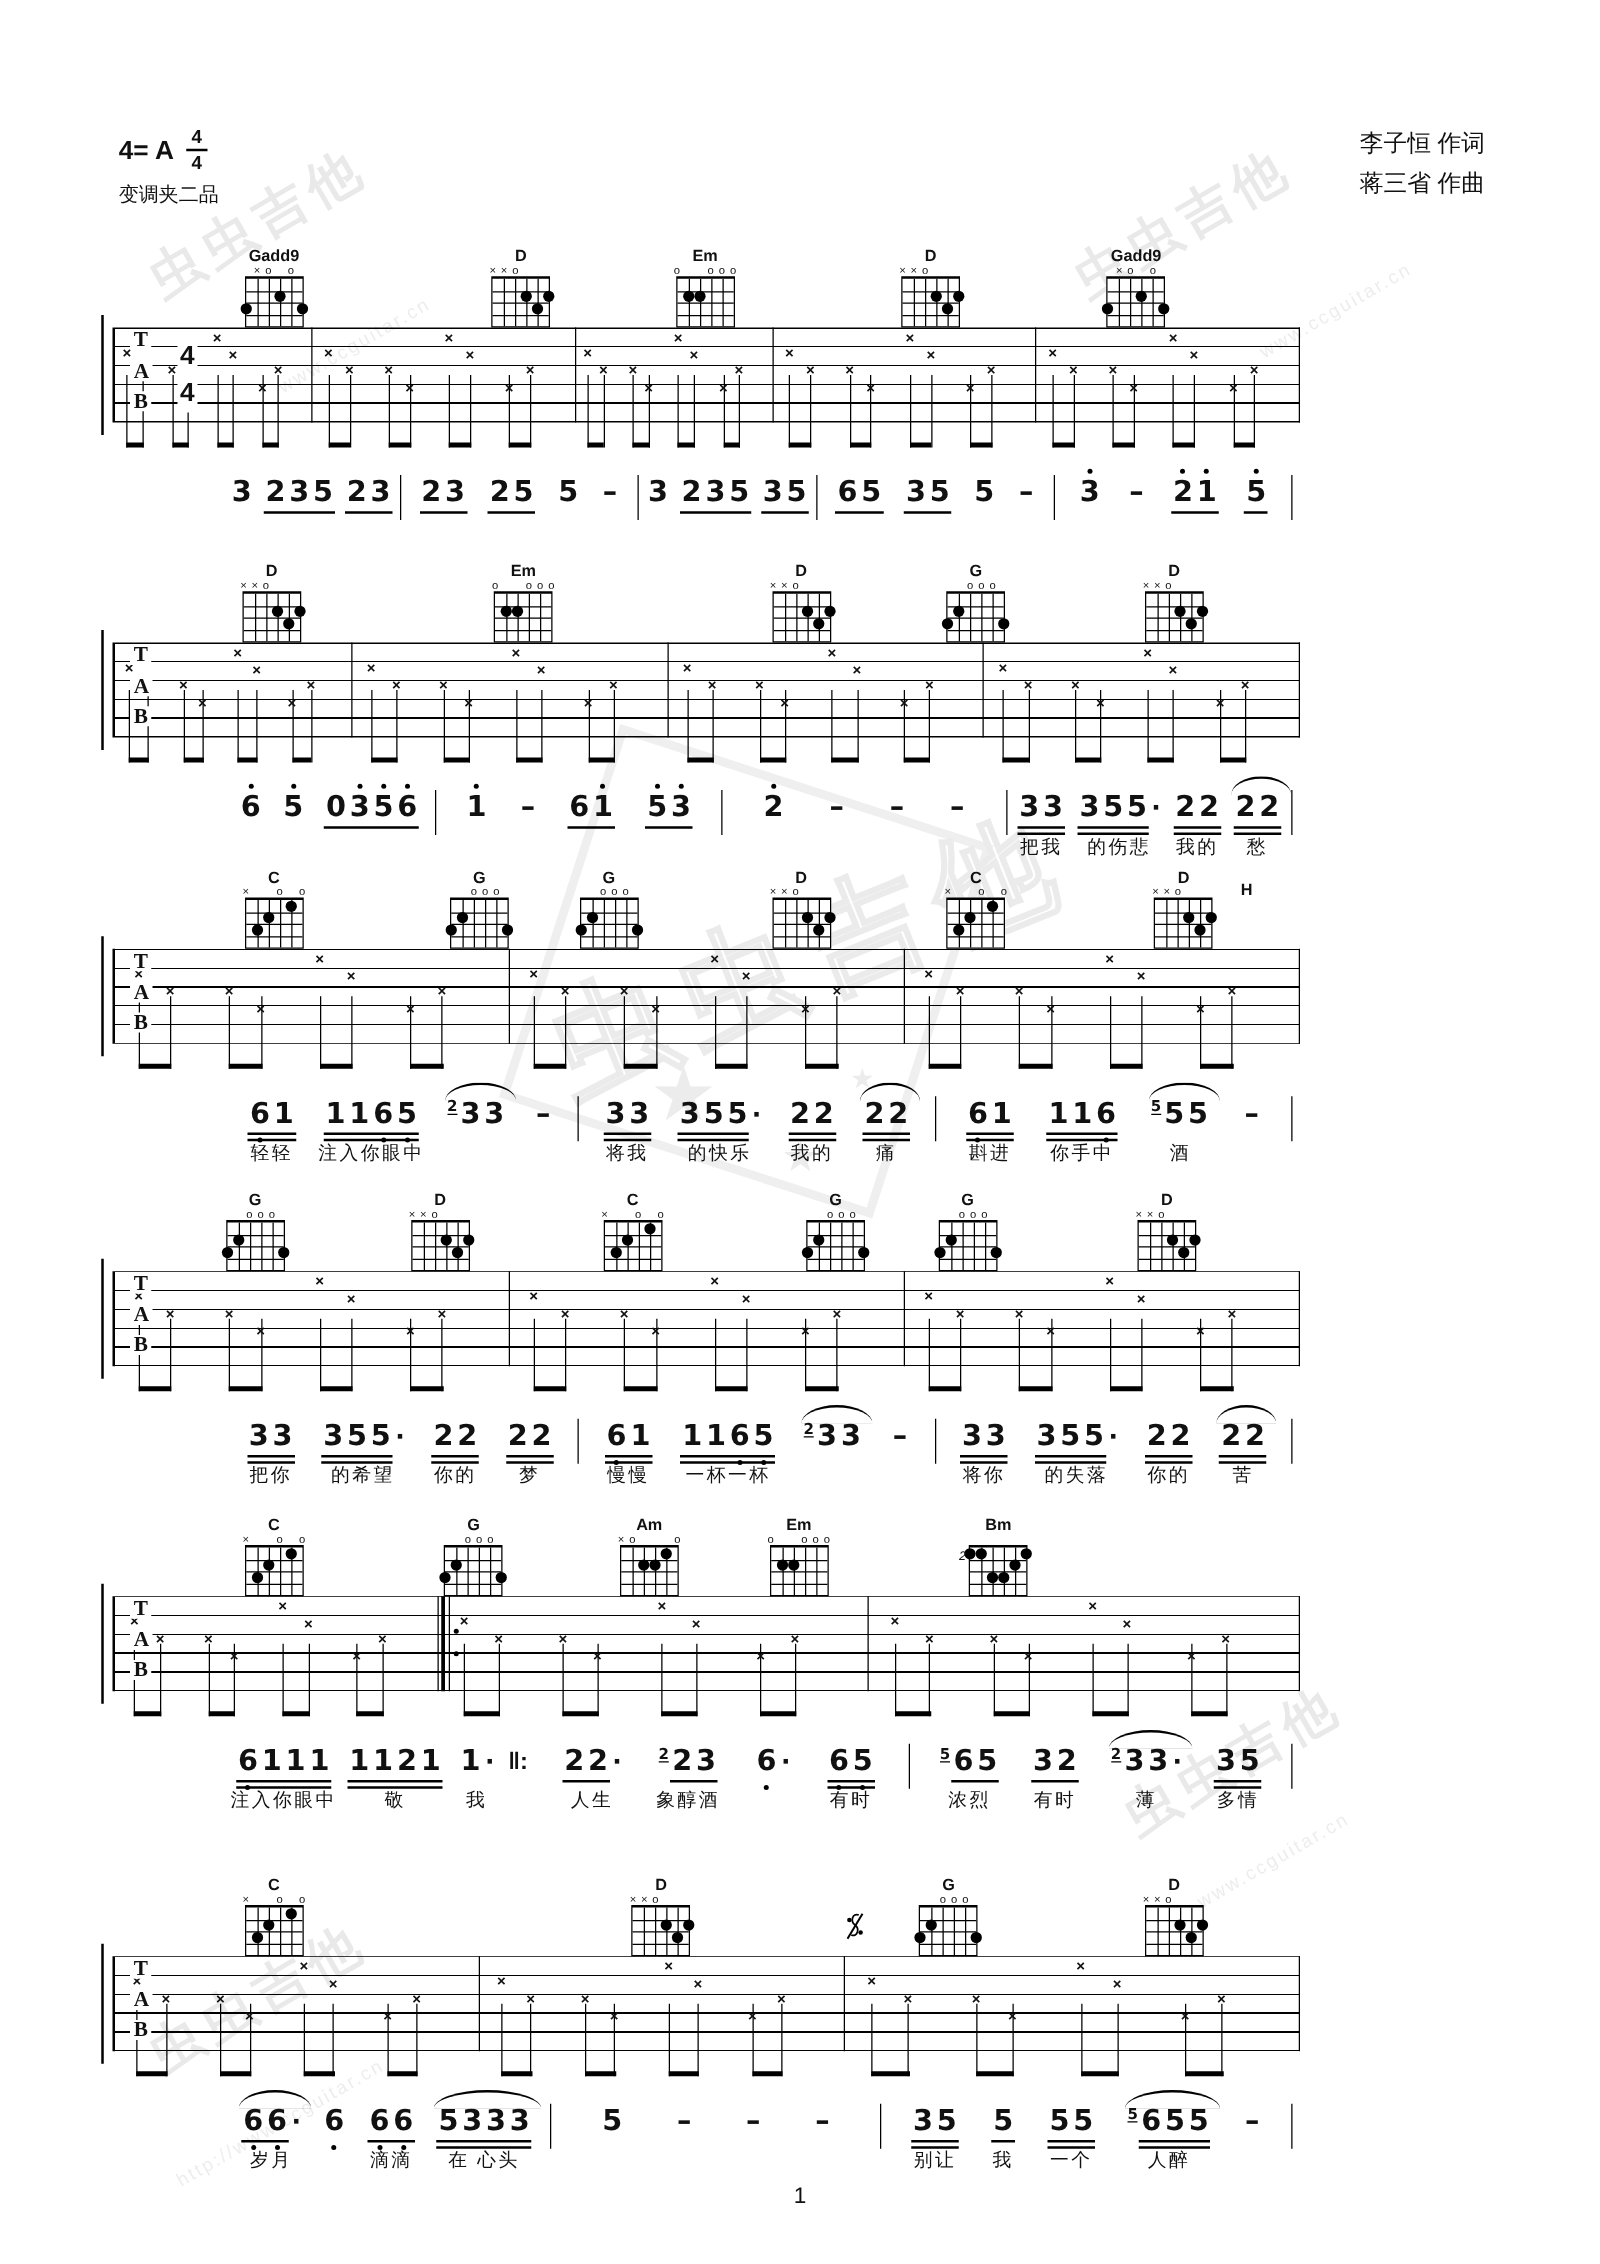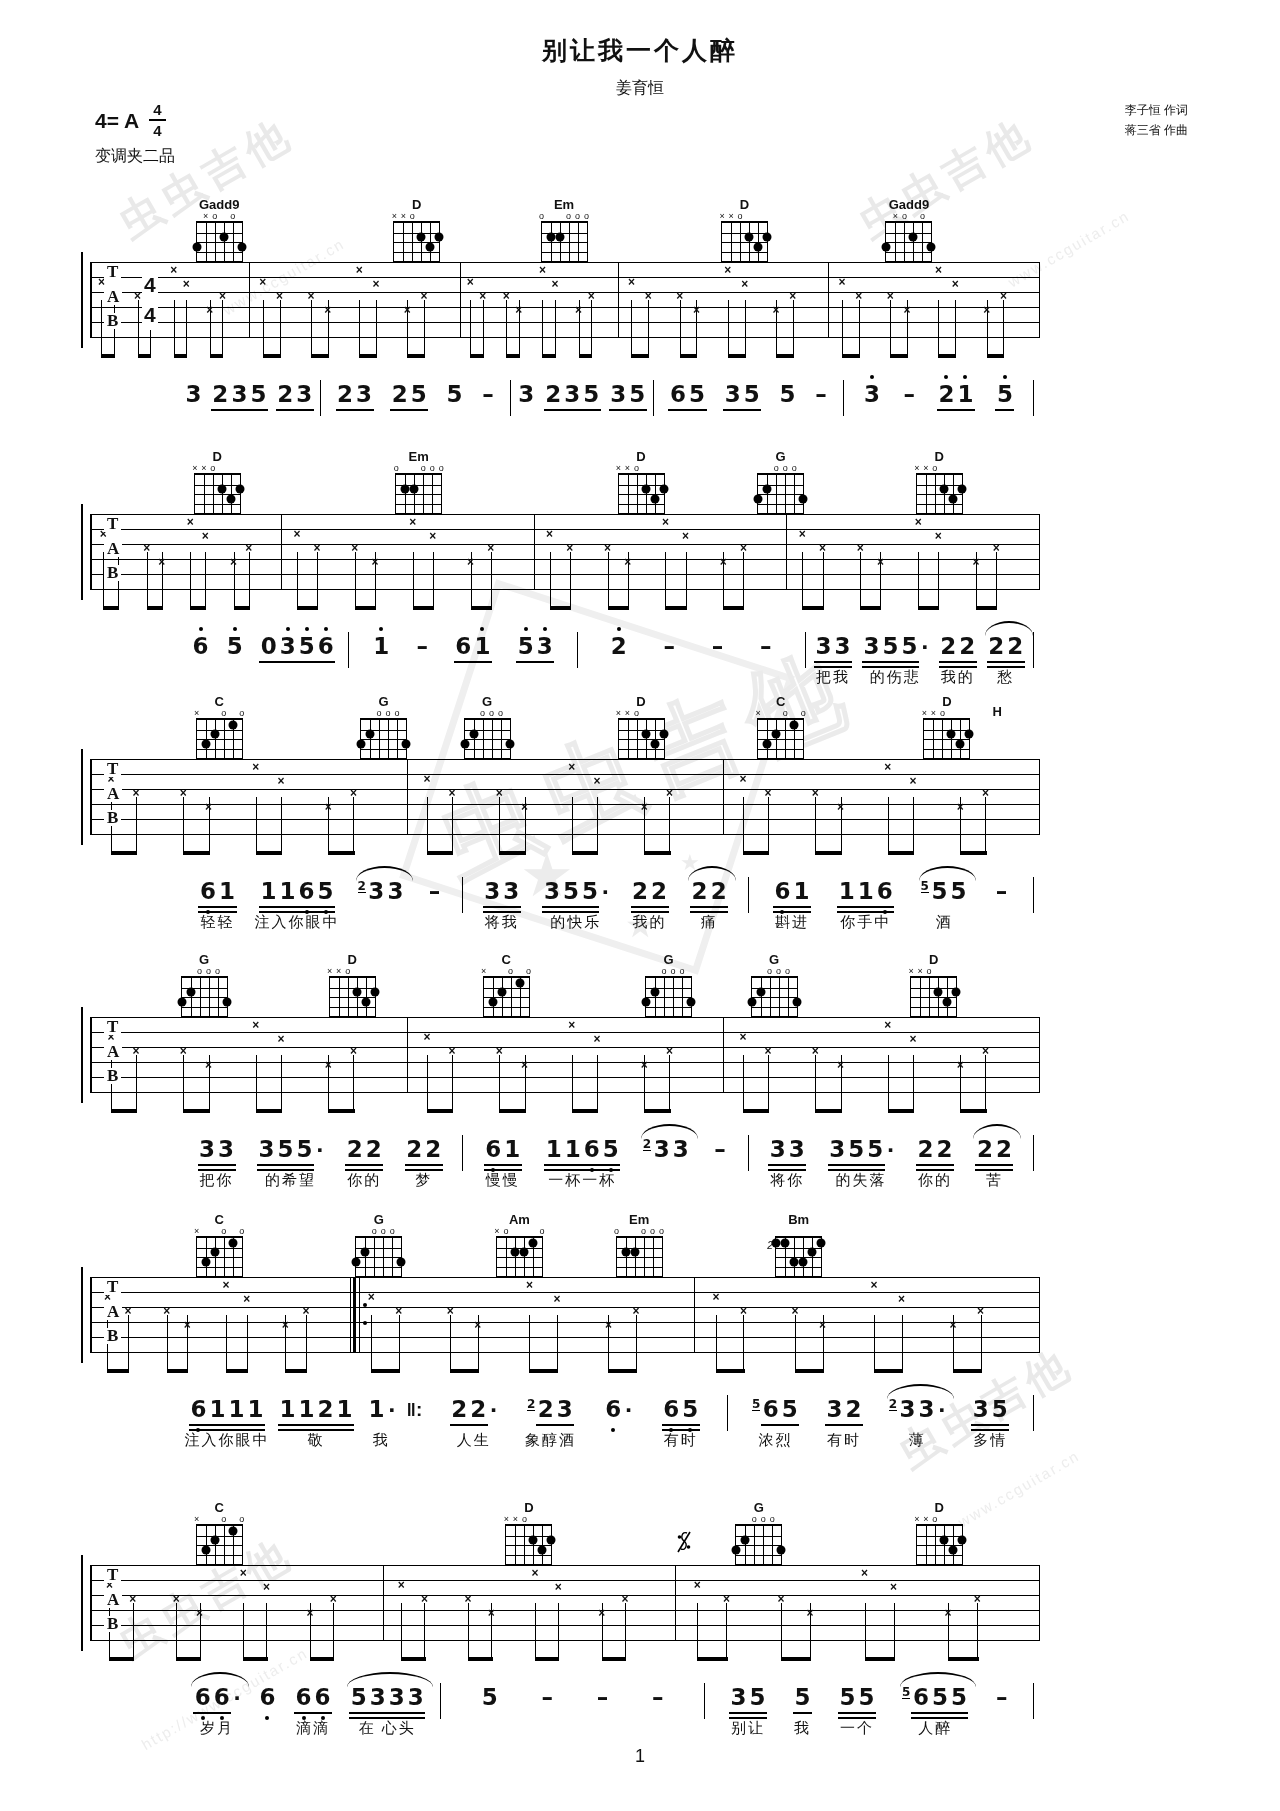--- a/index.html
+++ b/index.html
@@ -8,21 +8,21 @@
   
   .title{position:absolute;top:34px;left:0;width:100%;text-align:center;
          font-size:25px;font-weight:bold;letter-spacing:3px;z-index:3;}
   .artist{position:absolute;top:78px;left:0;width:100%;text-align:center;font-size:16px;z-index:3;}
   .keyline{position:absolute;left:95px;top:106px;font-size:21px;font-weight:bold;z-index:3;}
   .frac{display:inline-block;vertical-align:middle;text-align:center;font-size:15px;
         font-weight:bold;line-height:1;margin-left:10px;margin-top:-4px;}
   .frac .ft{display:block;border-bottom:2px solid #000;padding:0 4px 2px;}
   .frac .fb{display:block;padding-top:2px;}
   .capo{position:absolute;left:95px;top:146px;font-size:16px;z-index:3;}
-  .credits{position:absolute;right:92px;top:100px;text-align:right;font-size:12px;line-height:1.7;z-index:3;}
+  .credits{position:absolute;right:92px;top:100px;text-align:right;font-size:19px;line-height:1.7;z-index:3;}
   .pagenum{position:absolute;bottom:44px;left:0;width:100%;text-align:center;font-size:18px;z-index:3;}
   
   .wm{position:absolute;color:#e9e9e9;z-index:0;white-space:nowrap;font-weight:bold;}
   .wm.big{font-size:42px;letter-spacing:6px;}
   .wm.url{font-size:15px;font-weight:normal;letter-spacing:2px;color:#ededed;}
   .stamp{position:absolute;z-index:0;border:7px solid #efefef;transform:rotate(18deg);}
   .star{position:absolute;color:#ececec;z-index:0;}
   .hollow{position:absolute;z-index:0;font-size:95px;font-weight:bold;color:transparent;
           -webkit-text-stroke:2px #ebebeb;letter-spacing:14px;transform:rotate(-22deg);}
   
@@ -91,22 +91,20 @@
   <div class="wm big" style="left:110px;top:1570px;transform:rotate(-30deg);">虫虫吉他</div>
   <div class="wm url" style="left:130px;top:1690px;transform:rotate(-30deg);">http://www.ccguitar.cn</div>
   <div class="wm big" style="left:890px;top:1380px;transform:rotate(-30deg);">虫虫吉他</div>
   <div class="wm url" style="left:950px;top:1480px;transform:rotate(-30deg);">www.ccguitar.cn</div>
   <div class="stamp" style="left:440px;top:620px;width:300px;height:300px;"></div>
   <div class="star" style="left:520px;top:840px;font-size:60px;">★</div>
   <div class="star" style="left:625px;top:905px;font-size:34px;">★</div>
   <div class="star" style="left:680px;top:850px;font-size:22px;">★</div>
   <div class="hollow" style="left:430px;top:700px;">虫虫吉他</div>
 
-  <div class="title">别让我一个人醉</div>
-  <div class="artist">姜育恒</div>
   <div class="keyline">
     <span>4= A</span><span class="frac"><span class="ft">4</span><span class="fb">4</span></span>
   </div>
   <div class="capo">变调夹二品</div>
   <div class="credits">
     <div>李子恒 作词</div>
     <div>蒋三省 作曲</div>
   </div>
 
   <div id="systems">

